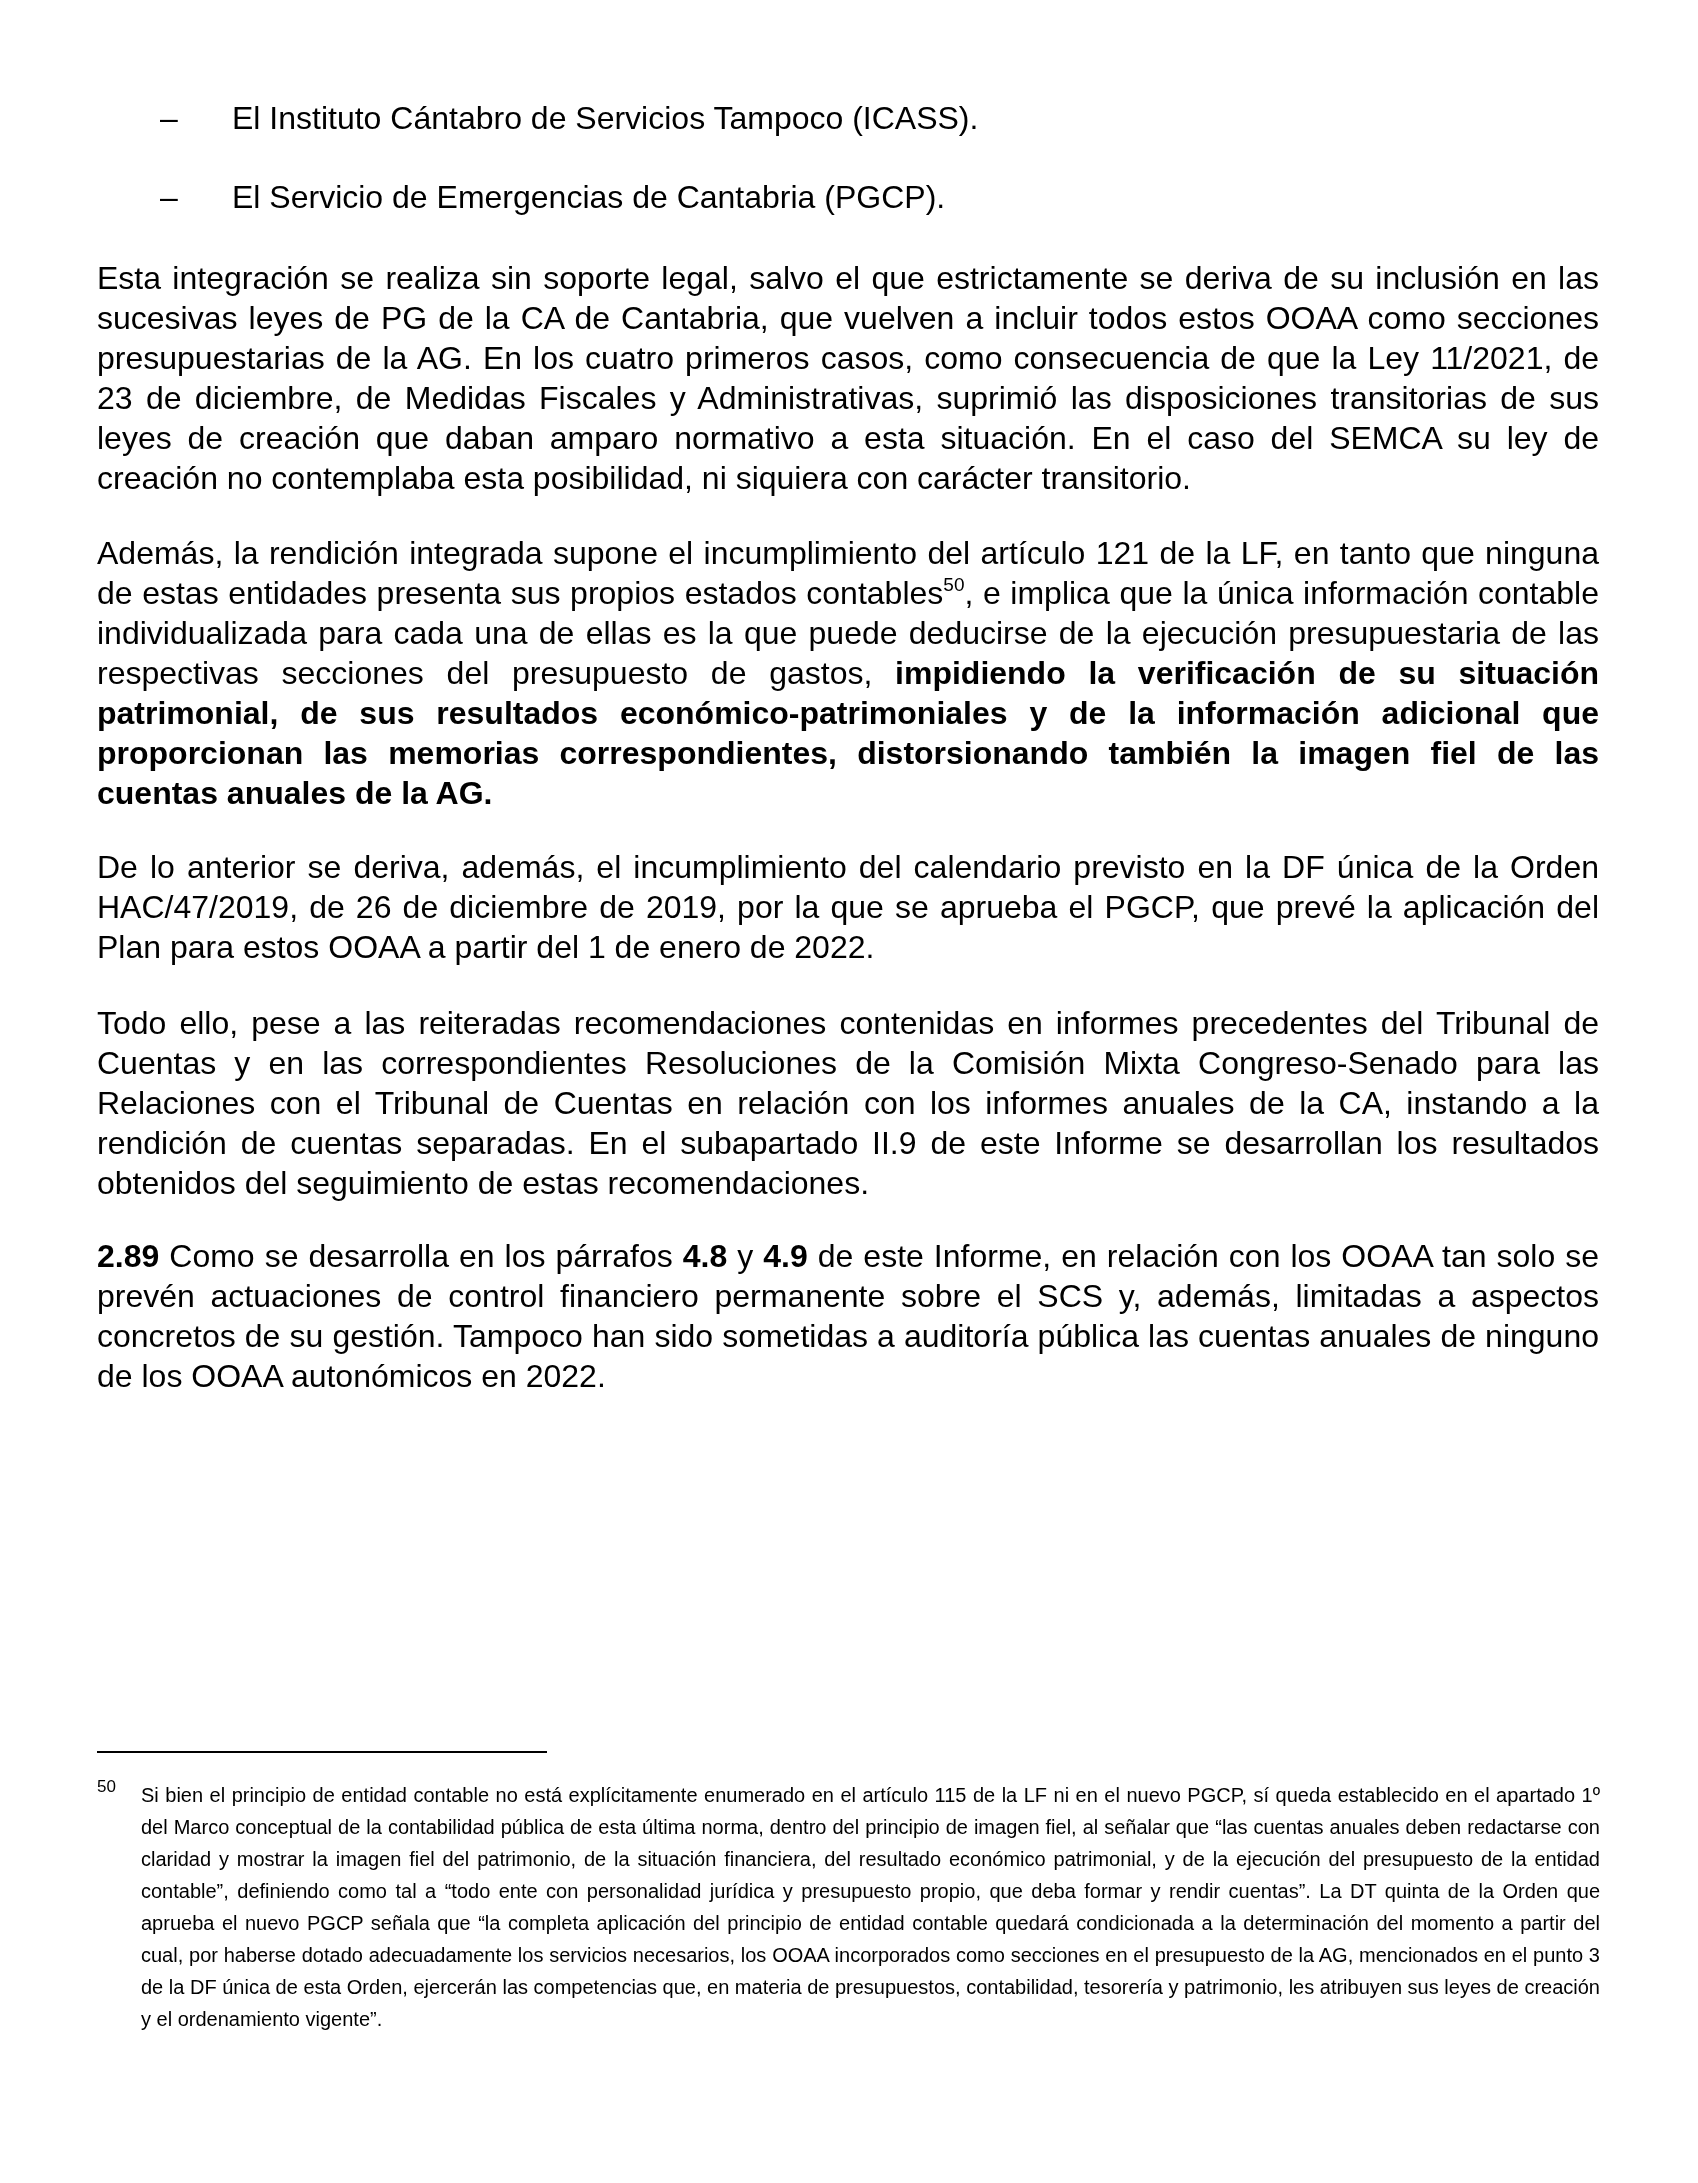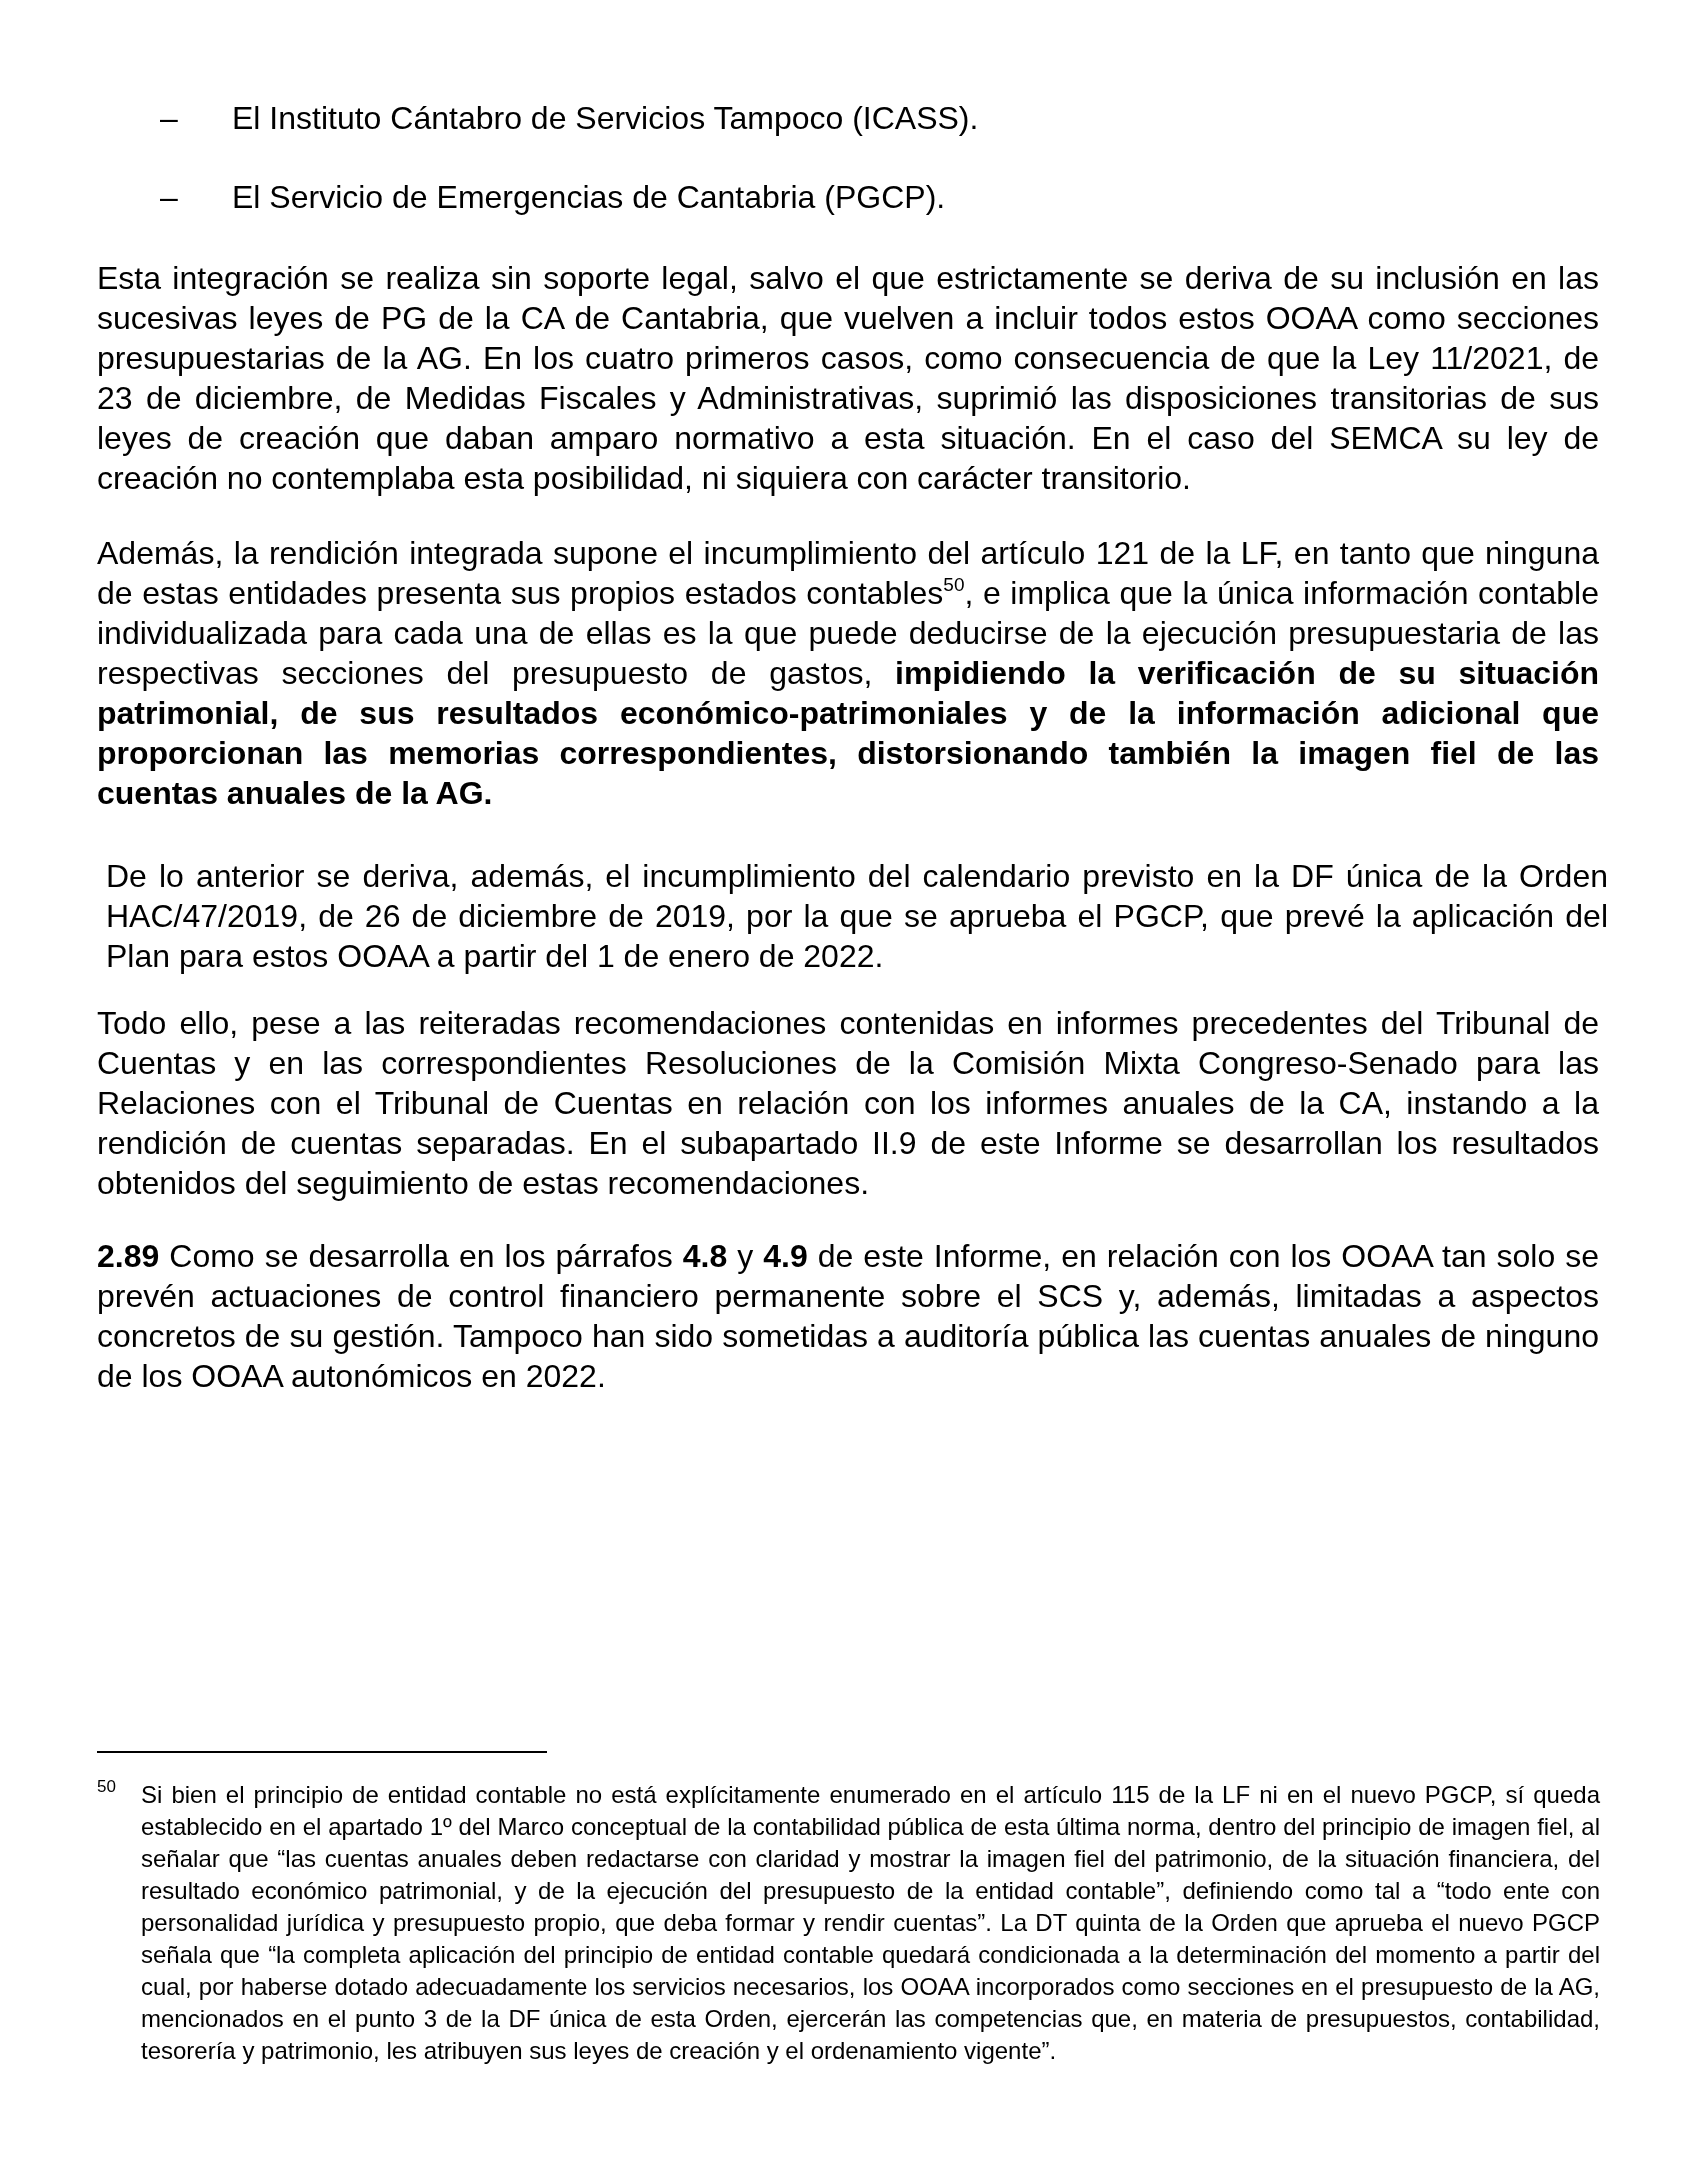--- a/index.html
+++ b/index.html
@@ -9,42 +9,42 @@
   .list-item { position: absolute; left: 0; font-size: 32px; line-height: 38px; }
   .dash { position: absolute; left: 160px; }
   .li-text { position: absolute; left: 232px; white-space: nowrap; }
   .para { position: absolute; left: 97px; width: 1502px; font-size: 32px; line-height: 40px;
           text-align: justify; text-align-last: left; }
   .para b { font-weight: bold; }
   .sup { font-size: 19px; vertical-align: 12.8px; line-height: 0; }
   .uline { text-underline-offset: 4.8px; }
   .fn-rule { position: absolute; left: 97px; top: 1751px; width: 450px; height: 2.4px; background: #000; }
   .fn-num { position: absolute; left: 97px; top: 1777px; font-size: 17px; }
-  .fn-text { position: absolute; left: 141px; top: 1779px; width: 1459px; font-size: 24px; line-height: 32px;
+  .fn-text { position: absolute; left: 141px; top: 1779px; width: 1459px; font-size: 20px; line-height: 32px;
              text-align: justify; text-align-last: left; }
 </style>
 </head>
 <body>
 
 <div class="page">
 
   <div class="list-item" style="top:99px;">
     <span class="dash">–</span>
     <span class="li-text">El Instituto Cántabro de Servicios Tampoco (ICASS).</span>
   </div>
   <div class="list-item" style="top:178px;">
     <span class="dash">–</span>
     <span class="li-text">El Servicio de Emergencias de Cantabria (PGCP).</span>
   </div>
 
   <p class="para" style="top:258px; margin:0;">Esta integración se realiza sin soporte legal, salvo el que estrictamente se deriva de su inclusión en las sucesivas leyes de PG de la CA de Cantabria, que vuelven a incluir todos estos OOAA como secciones presupuestarias de la AG. En los cuatro primeros casos, como consecuencia de que la Ley 11/2021, de 23 de diciembre, de Medidas Fiscales y Administrativas, suprimió las disposiciones transitorias de sus leyes de creación que daban amparo normativo a esta situación. En el caso del SEMCA su ley de creación no contemplaba esta posibilidad, ni siquiera con carácter transitorio.</p>
 
   <p class="para" style="top:533px; margin:0;"><span>Además, la rendición integrada supone el incumplimiento del artículo 121 de la LF, en tanto que ninguna de estas entidades presenta sus propios estados contables</span><span class="sup">50</span><span>, e implica que la única información contable individualizada para cada una de ellas es la que puede deducirse de la ejecución presupuestaria de las respectivas secciones del presupuesto de gastos, </span><b>impidiendo la verificación de su situación patrimonial, de sus resultados económico-patrimoniales y de la información adicional que proporcionan las memorias correspondientes, distorsionando también la imagen fiel de las cuentas anuales de la AG.</b></p>
 
-  <p class="para" style="top:847px; margin:9px;">De lo anterior se deriva, además, el incumplimiento del calendario previsto en la DF única de la Orden HAC/47/2019, de 26 de diciembre de 2019, por la que se aprueba el PGCP, que prevé la aplicación del Plan para estos OOAA a partir del 1 de enero de 2022.</p>
+  <p class="para" style="top:847px; margin:0;">De lo anterior se deriva, además, el incumplimiento del calendario previsto en la DF única de la Orden HAC/47/2019, de 26 de diciembre de 2019, por la que se aprueba el PGCP, que prevé la aplicación del Plan para estos OOAA a partir del 1 de enero de 2022.</p>
 
   <p class="para" style="top:1003px; margin:0;"><span>Todo ello, pese a las reiteradas recomendaciones contenidas en informes precedentes del Tribunal de Cuentas y en las correspondientes Resoluciones de la Comisión Mixta Congreso-Senado para las Relaciones con el Tribunal de Cuentas en relación con los informes anuales de la CA, instando a la rendición de cuentas separadas. En el </span><span class="uline">subapartado II.9</span><span> de este Informe se desarrollan los resultados obtenidos del seguimiento de estas recomendaciones.</span></p>
 
   <p class="para" style="top:1236px; margin:0;"><b>2.89</b><span> Como se desarrolla en los párrafos </span><b>4.8</b><span> y </span><b>4.9</b><span> de este Informe, en relación con los OOAA tan solo se prevén actuaciones de control financiero permanente sobre el SCS y, además, limitadas a aspectos concretos de su gestión. Tampoco han sido sometidas a auditoría pública las cuentas anuales de ninguno de los OOAA autonómicos en 2022.</span></p>
 
   <div class="fn-rule"></div>
   <span class="fn-num">50</span>
   <p class="fn-text" style="margin:0;">Si bien el principio de entidad contable no está explícitamente enumerado en el artículo 115 de la LF ni en el nuevo PGCP, sí queda establecido en el apartado 1º del Marco conceptual de la contabilidad pública de esta última norma, dentro del principio de imagen fiel, al señalar que “las cuentas anuales deben redactarse con claridad y mostrar la imagen fiel del patrimonio, de la situación financiera, del resultado económico patrimonial, y de la ejecución del presupuesto de la entidad contable”, definiendo como tal a “todo ente con personalidad jurídica y presupuesto propio, que deba formar y rendir cuentas”.  La DT quinta de la Orden que aprueba el nuevo PGCP señala que “la completa aplicación del principio de entidad contable quedará condicionada a la determinación del momento a partir del cual, por haberse dotado adecuadamente los servicios necesarios, los OOAA incorporados como secciones en el presupuesto de la AG, mencionados en el punto 3 de la DF única de esta Orden, ejercerán las competencias que, en materia de presupuestos, contabilidad, tesorería y patrimonio, les atribuyen sus leyes de creación y el ordenamiento vigente”.</p>
 
 </div>

